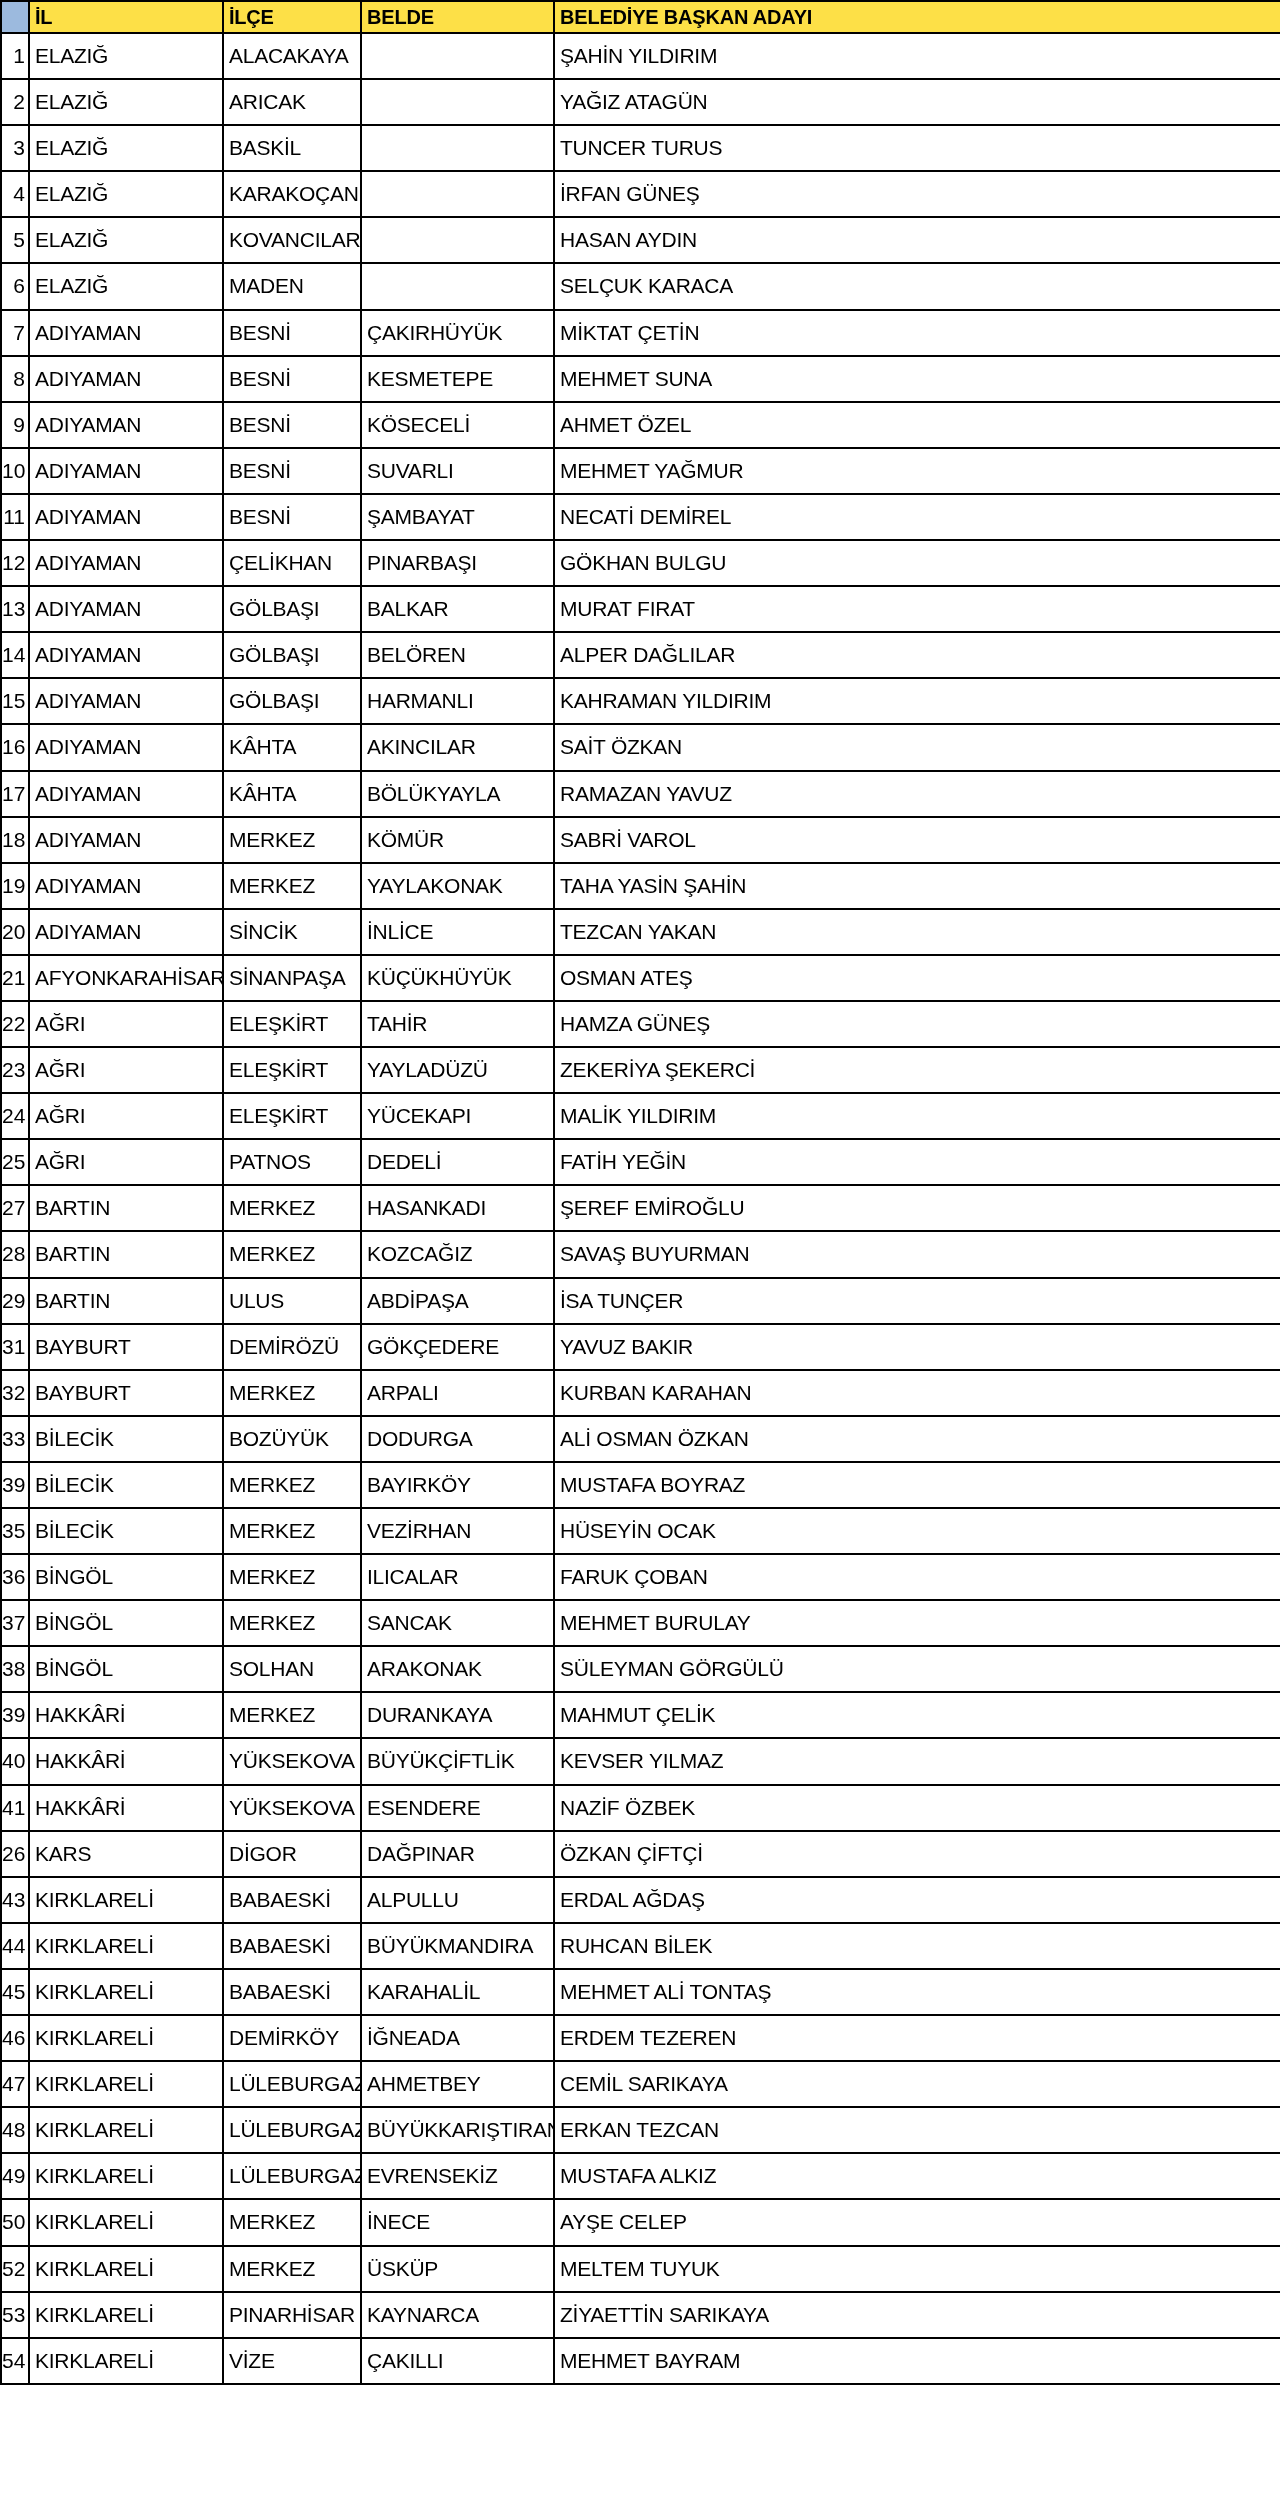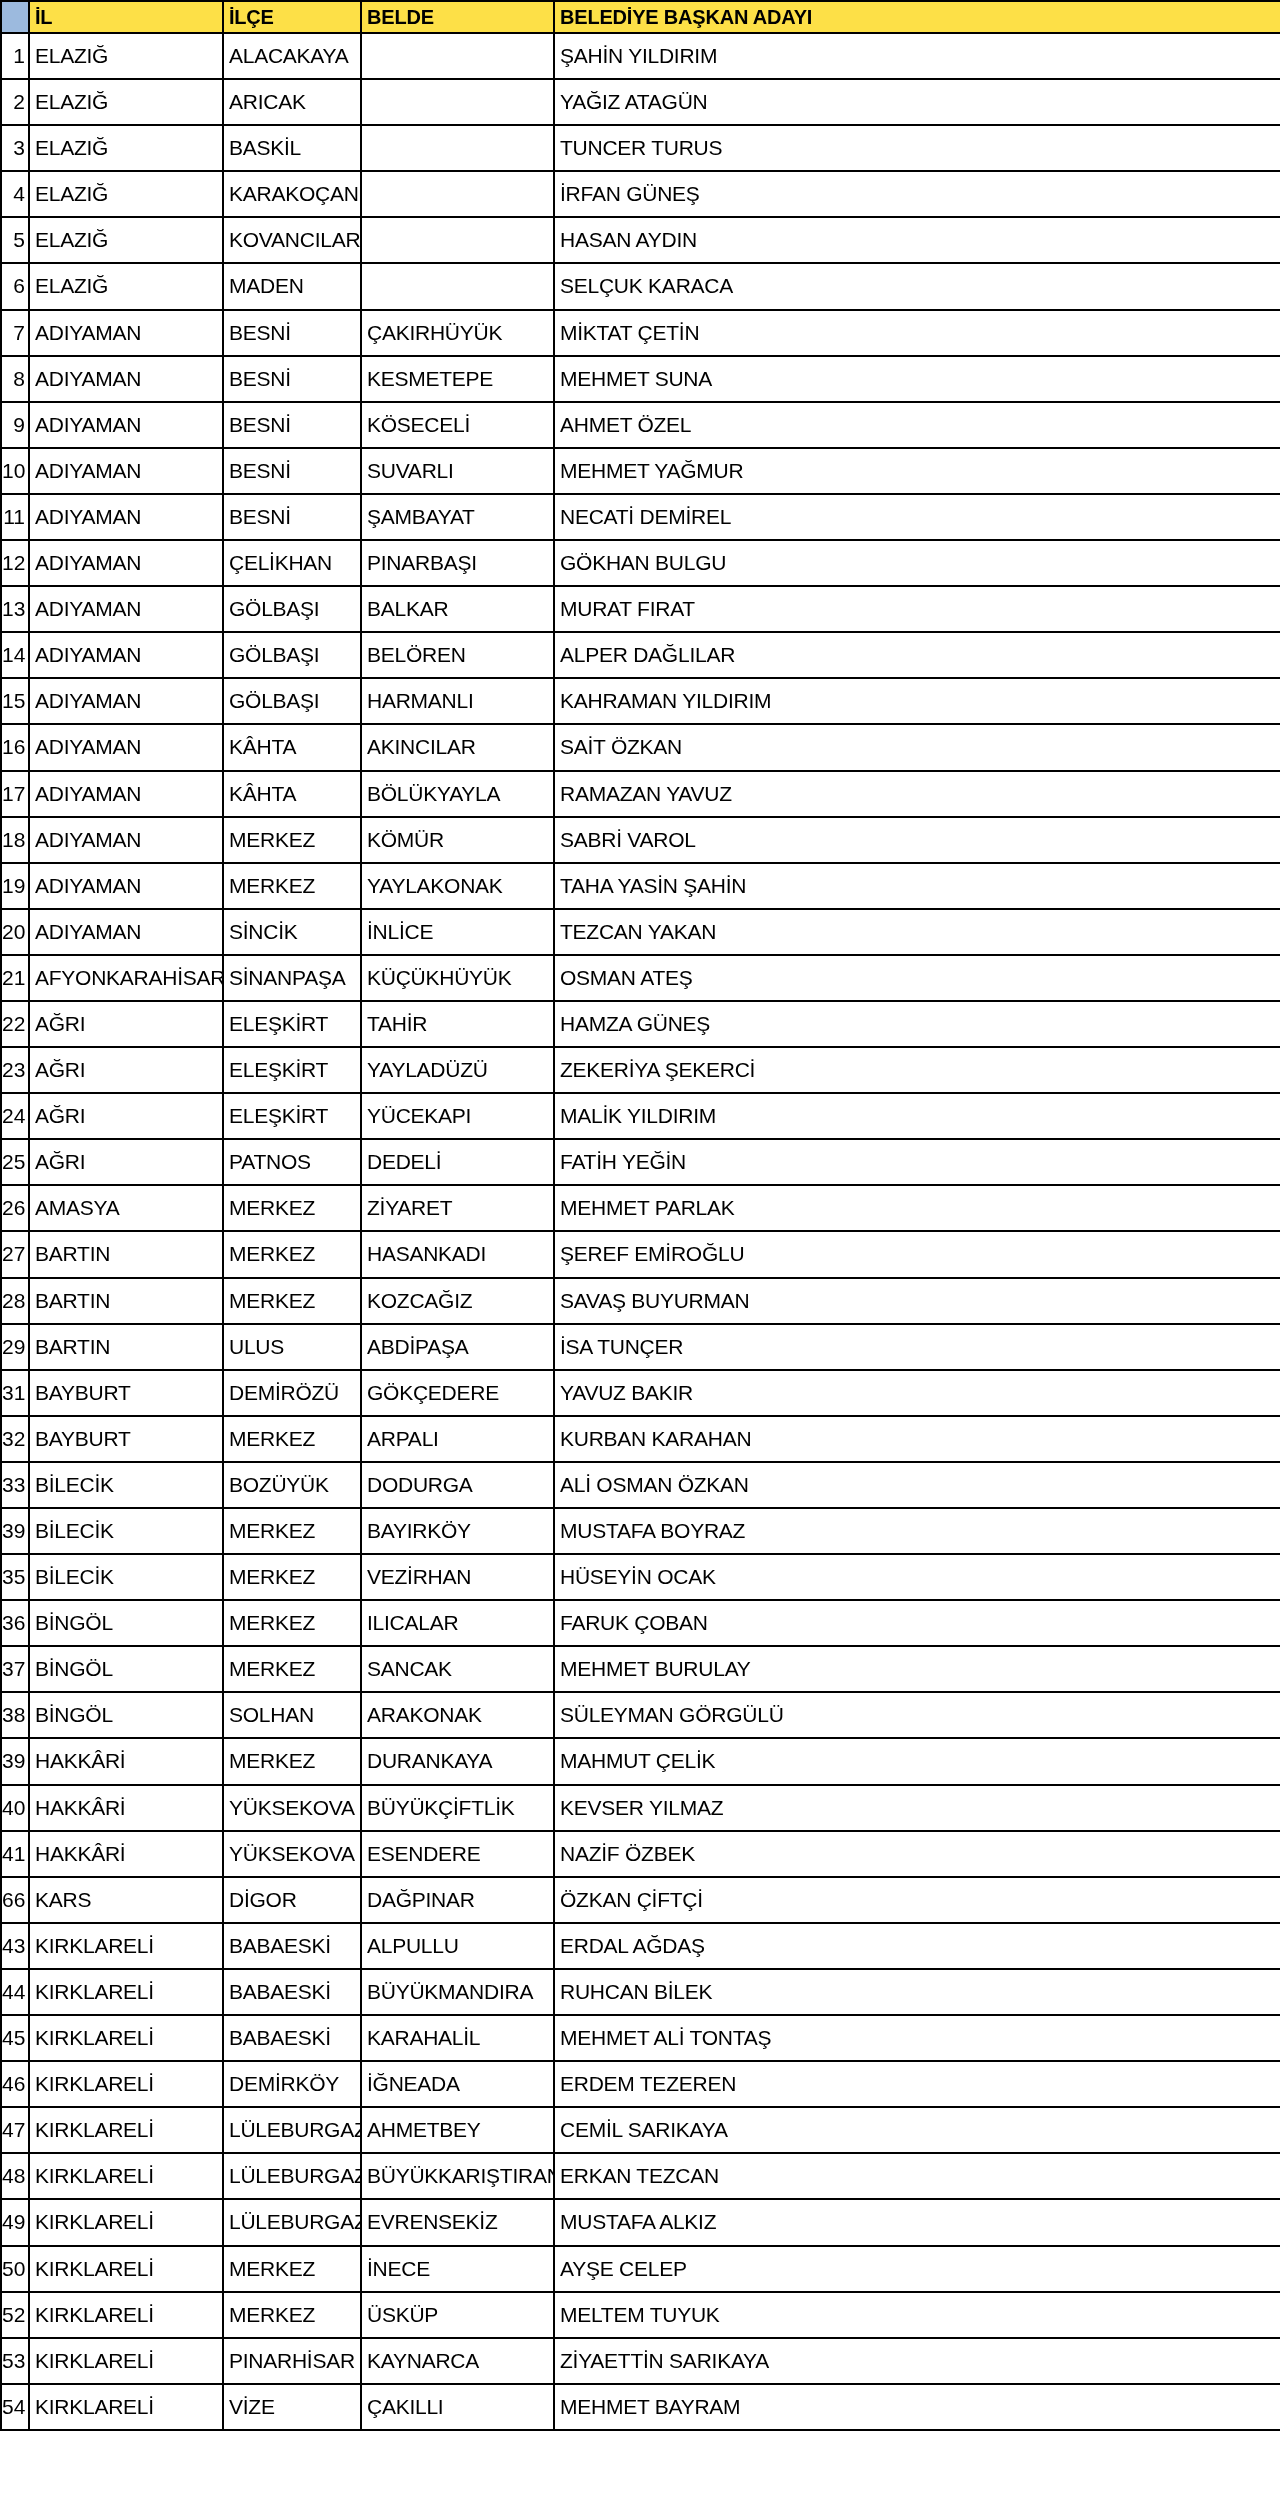--- a/index.html
+++ b/index.html
@@ -251,27 +251,20 @@
           <td class="txt">MALİK YILDIRIM</td>
         </tr>
         <tr>
           <td class="num">25</td>
           <td class="txt">AĞRI</td>
           <td class="txt">PATNOS</td>
           <td class="txt">DEDELİ</td>
           <td class="txt">FATİH YEĞİN</td>
         </tr>
         <tr>
-          <td class="num">26</td>
-          <td class="txt">AMASYA</td>
-          <td class="txt">MERKEZ</td>
-          <td class="txt">ZİYARET</td>
-          <td class="txt">MEHMET PARLAK</td>
-        </tr>
-        <tr>
           <td class="num">27</td>
           <td class="txt">BARTIN</td>
           <td class="txt">MERKEZ</td>
           <td class="txt">HASANKADI</td>
           <td class="txt">ŞEREF EMİROĞLU</td>
         </tr>
         <tr>
           <td class="num">28</td>
           <td class="txt">BARTIN</td>
           <td class="txt">MERKEZ</td>
@@ -356,21 +349,21 @@
           <td class="txt">KEVSER YILMAZ</td>
         </tr>
         <tr>
           <td class="num">41</td>
           <td class="txt">HAKKÂRİ</td>
           <td class="txt">YÜKSEKOVA</td>
           <td class="txt">ESENDERE</td>
           <td class="txt">NAZİF ÖZBEK</td>
         </tr>
         <tr>
-          <td class="num">66</td>
+          <td class="num">26</td>
           <td class="txt">KARS</td>
           <td class="txt">DİGOR</td>
           <td class="txt">DAĞPINAR</td>
           <td class="txt">ÖZKAN ÇİFTÇİ</td>
         </tr>
         <tr>
           <td class="num">43</td>
           <td class="txt">KIRKLARELİ</td>
           <td class="txt">BABAESKİ</td>
           <td class="txt">ALPULLU</td>

